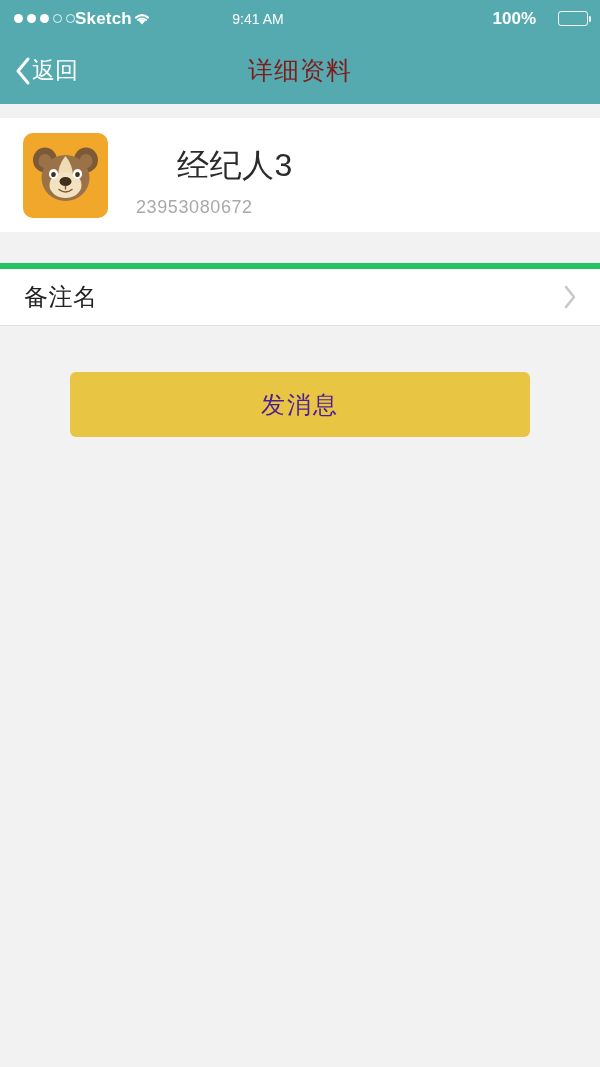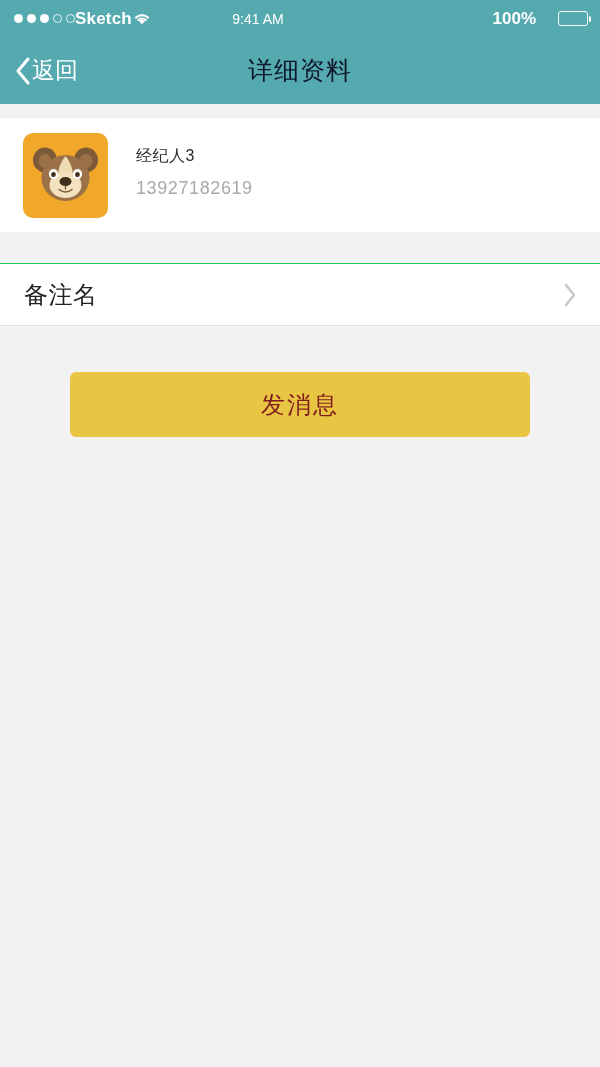--- a/index.html
+++ b/index.html
@@ -116,21 +116,21 @@
     font-size: 23px;
     line-height: 1;
   }
   .nav-title {
     position: absolute;
     left: 0; top: 0;
     width: 600px; height: 67px;
     display: flex;
     align-items: center;
     justify-content: center;
-    color: #0f172a;
+    color: #7f1d1d;
     font-size: 25px;
     letter-spacing: 1px;
   }
 
   
   .profile-card {
     position: absolute;
     top: 118px; left: 0;
     width: 600px;
     height: 114px;
@@ -146,40 +146,41 @@
     border-radius: 10px;
     overflow: hidden;
   }
   .avatar svg { display: block; width: 85px; height: 85px; }
 
   .profile-text {
     position: absolute;
     left: 136px; top: 28px;
   }
   .profile-name {
-    font-size: 16px;
+    font-size: 32px;
     color: #2b2b2b;
     line-height: 1.2;
     letter-spacing: 0.5px;
+    margin-left: 41px;
   }
   .profile-phone {
     margin-top: 13px;
     font-size: 18px;
     color: #a9a9a9;
     letter-spacing: 0.6px;
   }
 
   
   .settings-row {
     position: absolute;
     top: 263px; left: 0;
     width: 600px;
     height: 63px;
     background: #ffffff;
-    border-top: 1px solid #22c55e;
+    border-top: 6px solid #22c55e;
     border-bottom: 1px solid #e0e0e0;
     display: flex;
     align-items: center;
     cursor: pointer;
   }
   .settings-label {
     position: absolute;
     left: 24px;
     font-size: 24px;
     color: #222222;
@@ -193,21 +194,21 @@
 
   
   .send-button {
     position: absolute;
     left: 70px; top: 372px;
     width: 460px; height: 65px;
     background: #e9c councils;
     background: #e9c544;
     border: none;
     border-radius: 6px;
-    color: #7f1d1d;
+    color: #4c1d95;
     font-family: "Liberation Sans", "DejaVu Sans", sans-serif;
     font-size: 24px;
     letter-spacing: 2px;
     cursor: pointer;
   }
 
   
   .page-filler {
     position: absolute;
     top: 437px; left: 0;
@@ -282,21 +283,21 @@
         <ellipse cx="54.5" cy="41.5" rx="2.3" ry="2.6" fill="#43301c"></ellipse>
 
         <ellipse cx="42.5" cy="48.5" rx="6" ry="4.6" fill="#43301c"></ellipse>
 
         <path d="M42.5 53.5 L42.5 56" stroke="#7d5a37" stroke-width="1.4" fill="none" stroke-linecap="round"></path>
         <path d="M36 56.5 Q42.5 61.5 49 56.5" stroke="#7d5a37" stroke-width="1.5" fill="none" stroke-linecap="round"></path>
       </svg>
     </div>
     <div class="profile-text">
       <div class="profile-name">经纪人3</div>
-      <div class="profile-phone">13927182619</div>
+      <div class="profile-phone">23953080672</div>
     </div>
   </div>
 
   <div class="settings-row">
     <span class="settings-label">备注名</span>
     <svg class="settings-chevron" width="16" height="28" viewBox="0 0 16 28">
       <path d="M4 4 L12 14 L4 24" stroke="#c9c9c9" stroke-width="2.6" fill="none" stroke-linecap="round" stroke-linejoin="round"></path>
     </svg>
   </div>
 

